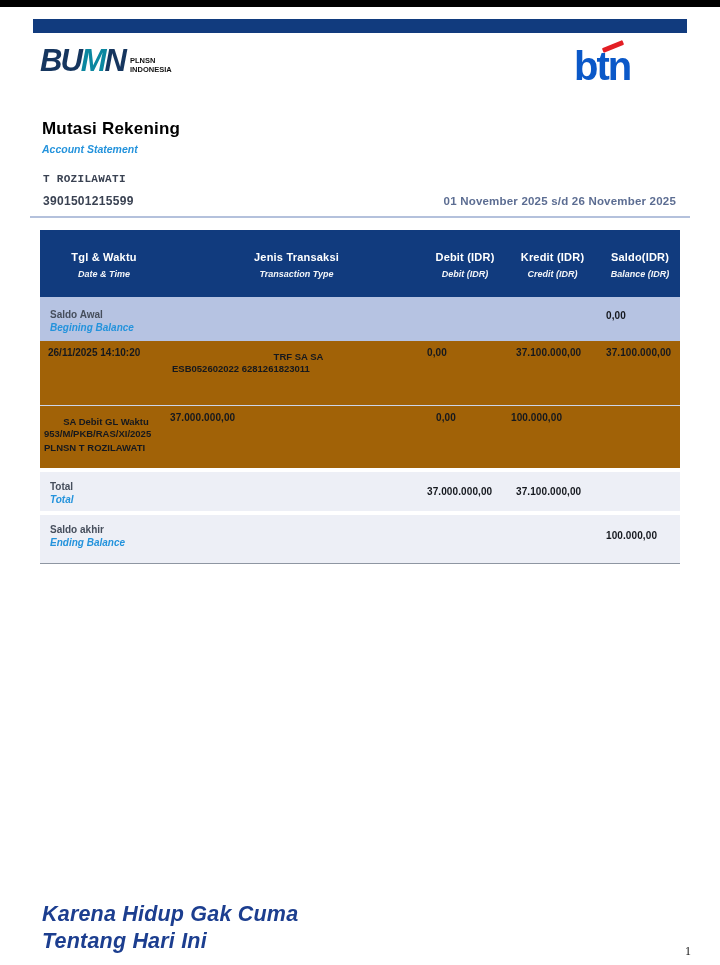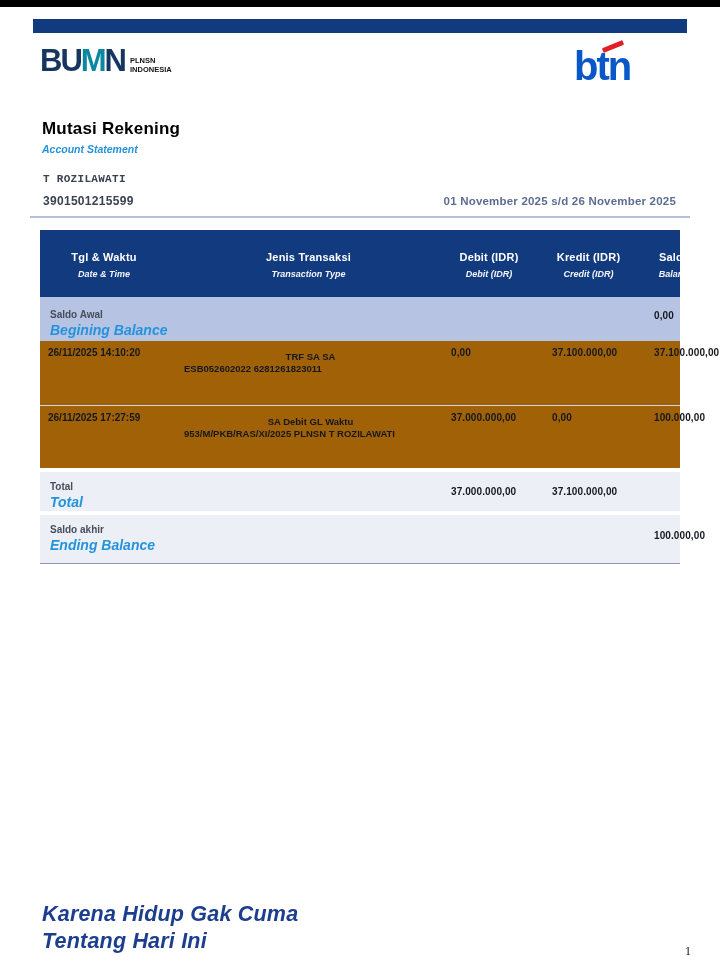--- a/index.html
+++ b/index.html
@@ -9,47 +9,47 @@
     background:#ffffff; overflow:hidden;
     font-family:"Liberation Sans", sans-serif;
   }
 
   
   .black-strip { position:absolute; left:0; top:0; width:720px; height:7px; background:#000000; }
   .navy-strip  { position:absolute; left:33px; top:19px; width:654px; height:14px; background:#113b7e; }
 
   
   .bumn-logo { position:absolute; left:40px; top:46px; display:flex; align-items:flex-end; }
-  .bumn-word { font-size:31px; font-weight:bold; letter-spacing:-2px; line-height:30px; color:#16365f; }
+  .bumn-word { font-size:31px; font-weight:bold; letter-spacing:-2px; line-height:30px; color:#16365f;font-style:italic; }
   .bumn-word .teal { color:#0b87a0; }
   .bumn-tagline { margin-left:5px; margin-bottom:2px; font-size:7.5px; font-weight:bold; color:#111111; line-height:8.5px; letter-spacing:0; }
   .btn-logo { position:absolute; left:574px; top:44px; width:80px; height:48px; }
   .btn-word { font-size:40px; font-weight:bold; letter-spacing:-2px; color:#0a58c8; line-height:44px; }
   .btn-accent { position:absolute; left:28px; top:0px; width:22px; height:5px; background:#e31e24; transform:rotate(-22deg); border-radius:1px; }
 
   
   .doc-title { position:absolute; left:42px; top:119px; font-size:17px; font-weight:bold; color:#000000; letter-spacing:0.2px; }
   .doc-subtitle { position:absolute; left:42px; top:143px; font-size:10.5px; font-weight:bold; font-style:italic; color:#2493dc; }
   .acct-name { position:absolute; left:43px; top:173px; font-size:11px; font-weight:bold; color:#3a4252; letter-spacing:0.3px;font-family:Liberation Mono, monospace; }
   .acct-number { position:absolute; left:43px; top:194px; font-size:12px; font-weight:bold; color:#3a4252; letter-spacing:0.3px; }
   .acct-period { position:absolute; right:44px; top:195px; font-size:11.5px; font-weight:bold; color:#5c6d92; letter-spacing:0.2px; }
   .head-rule { position:absolute; left:30px; top:216px; width:660px; height:2px; background:#b4c1dc; }
 
   
   .stmt-table { position:absolute; left:40px; top:230px; width:640px; }
-  .trow { display:grid; grid-template-columns:128px 257px 80px 95px 80px;gap:12px; }
+  .trow { display:grid; grid-template-columns:128px 257px 80px 95px 80px; }
 
   .thead { background:#113b7e; height:67px; color:#ffffff; }
   .thead .hcell { display:flex; flex-direction:column; align-items:center; justify-content:center; text-align:center; padding-top:2px; }
   .thead .l1 { font-size:11px; font-weight:bold; letter-spacing:0.2px; }
   .thead .l2 { font-size:9px; font-weight:bold; font-style:italic; margin-top:6px; opacity:0.95; }
 
   .label-cell { grid-column:1 / span 2; padding:9px 0 0 10px; }
   .label-id { font-size:10px; font-weight:bold; color:#464e5c; }
-  .label-en { font-size:14px; font-weight:bold; font-style:italic; color:#2493dc; margin-top:2px; }
+  .label-en { font-size:10px; font-weight:bold; font-style:italic; color:#2493dc; margin-top:2px; }
 
   .num { font-size:10px; font-weight:bold; color:#15181e; letter-spacing:0.1px; }
   .cell-debit  { padding:6px 0 0 2px;  }
   .cell-credit { padding:6px 0 0 11px; }
   .cell-bal    { padding:6px 0 0 6px;  }
 
   .row-opening { background:#b6c3e2; height:44px; }
   .row-opening .cell-bal { padding-top:13px; }
   .label-cell.mid { padding-top:12px; }
 
@@ -145,21 +145,20 @@
       <div class="cell-type">
         <div class="txn-type">TRF SA SA</div>
         <div class="txn-detail">ESB052602022 6281261823011</div>
       </div>
       <div class="cell-debit num">0,00</div>
       <div class="cell-credit num">37.100.000,00</div>
       <div class="cell-bal num">37.100.000,00</div>
     </div>
 
     <div class="trow row-txn row-txn-2">
-      <div class="cell-date">26/11/2025 17:27:59</div>
       <div class="cell-type">
         <div class="txn-type">SA Debit GL Waktu</div>
         <div class="txn-detail">953/M/PKB/RAS/XI/2025 PLNSN T ROZILAWATI</div>
       </div>
       <div class="cell-debit num">37.000.000,00</div>
       <div class="cell-credit num">0,00</div>
       <div class="cell-bal num">100.000,00</div>
     </div>
 
     <div class="table-spacer"></div>

